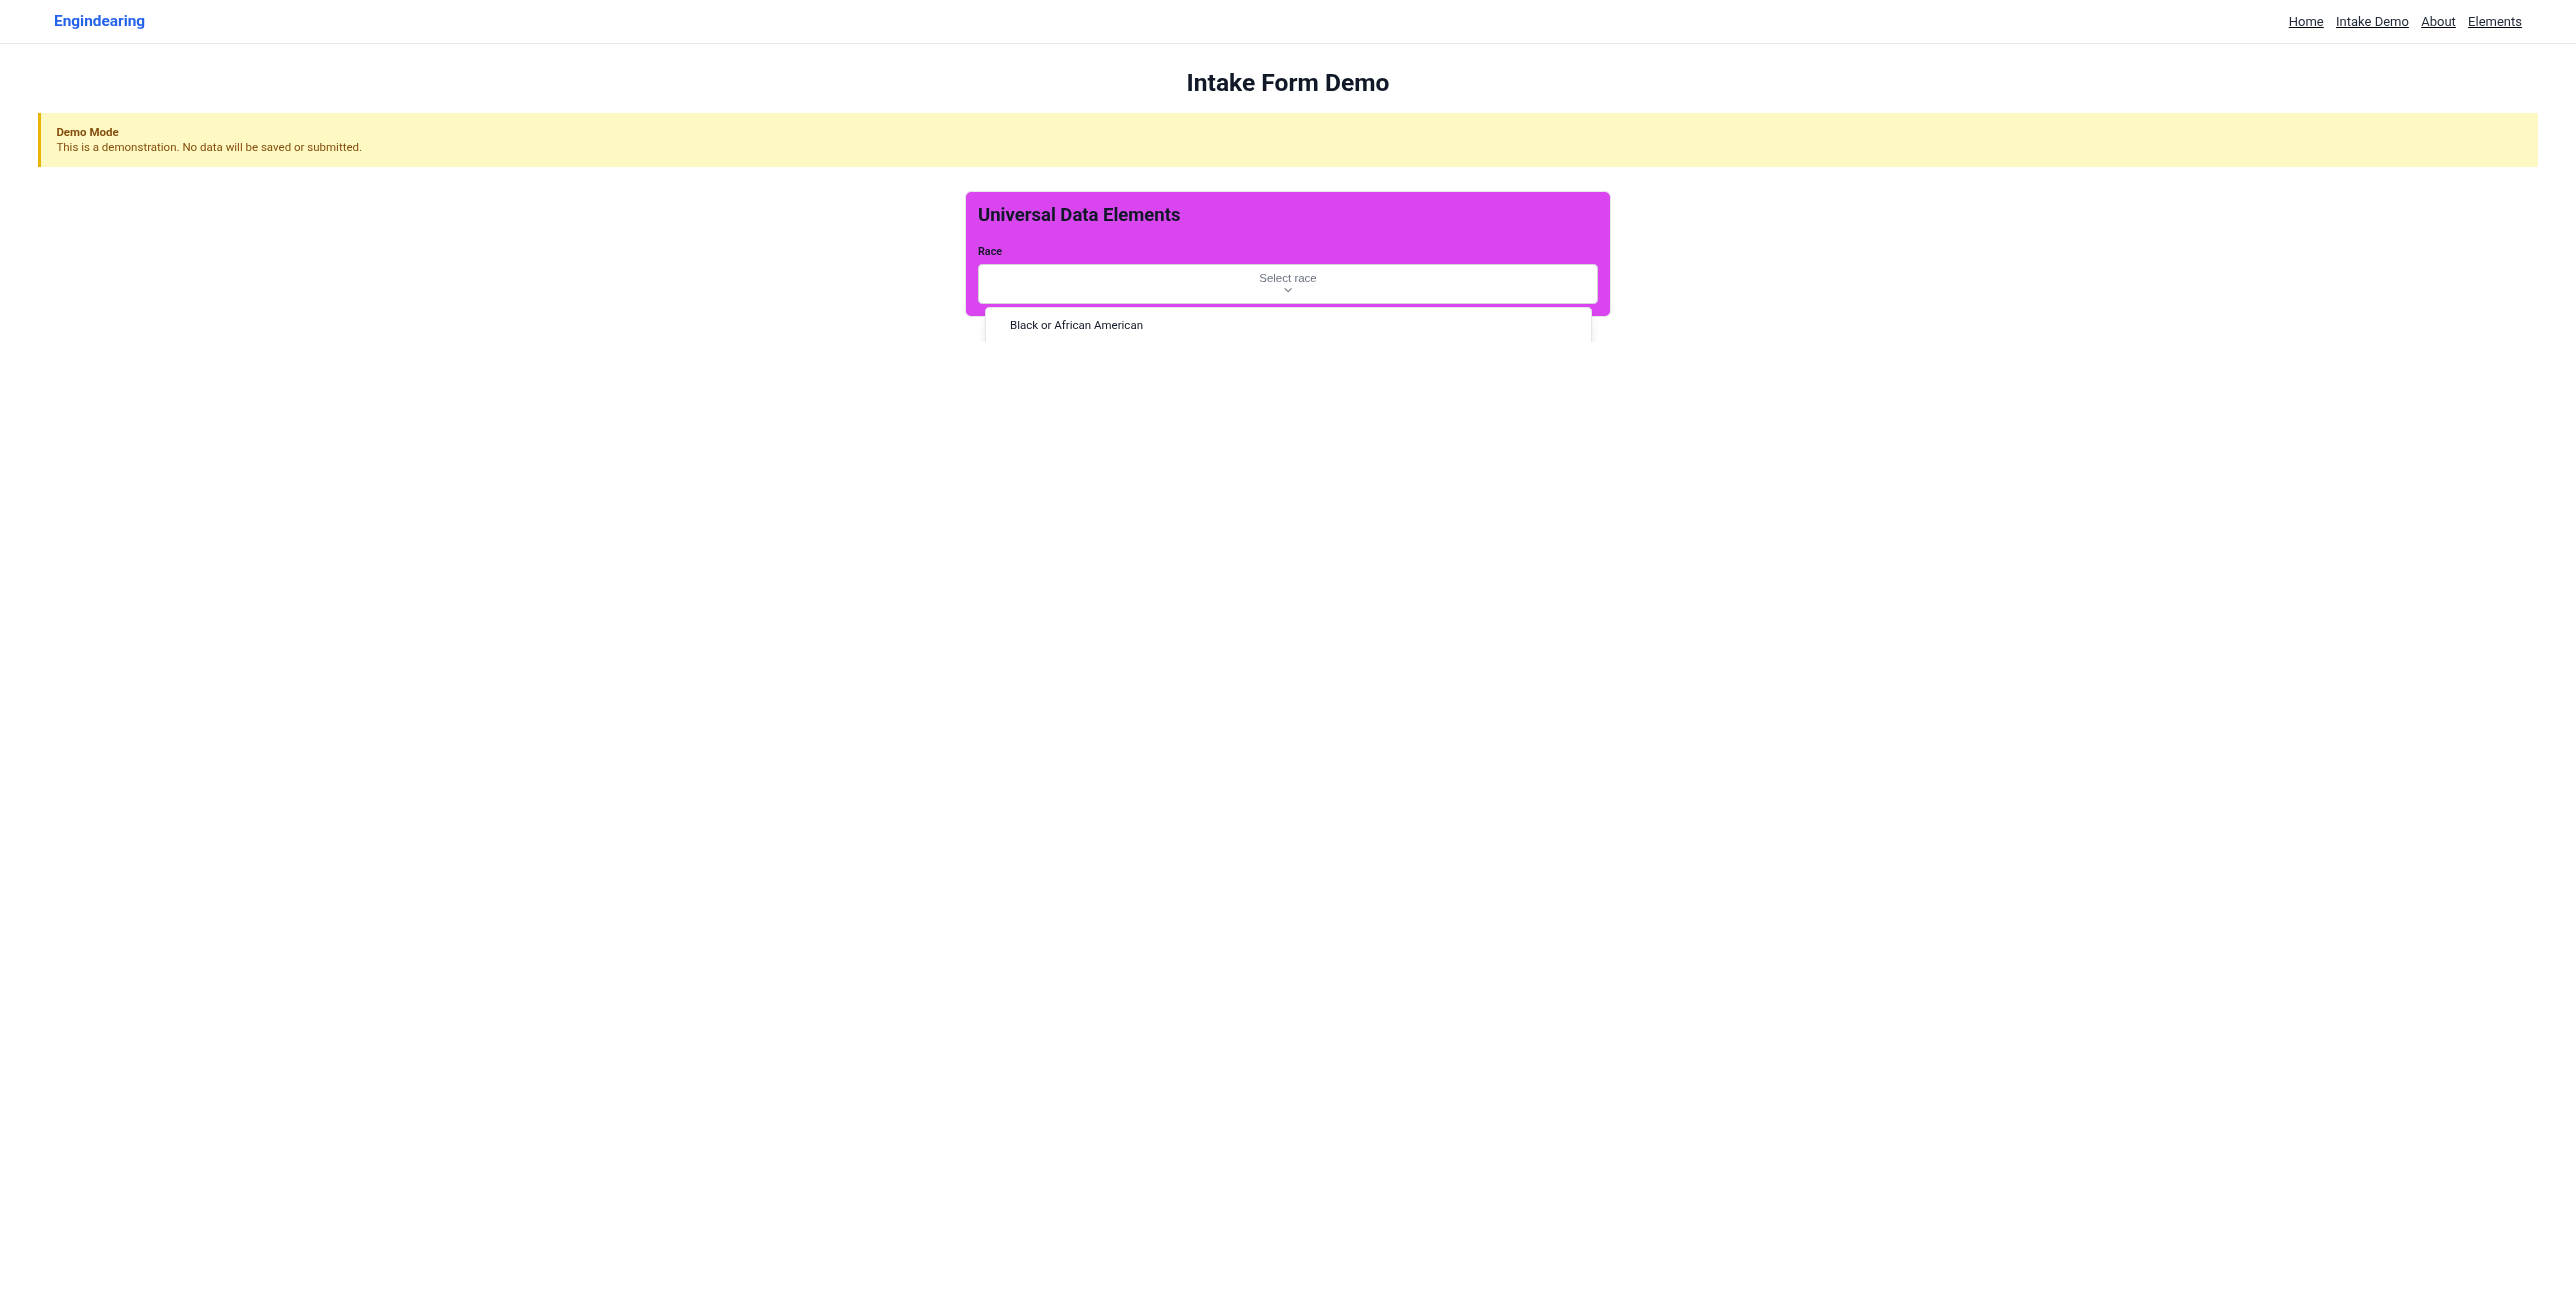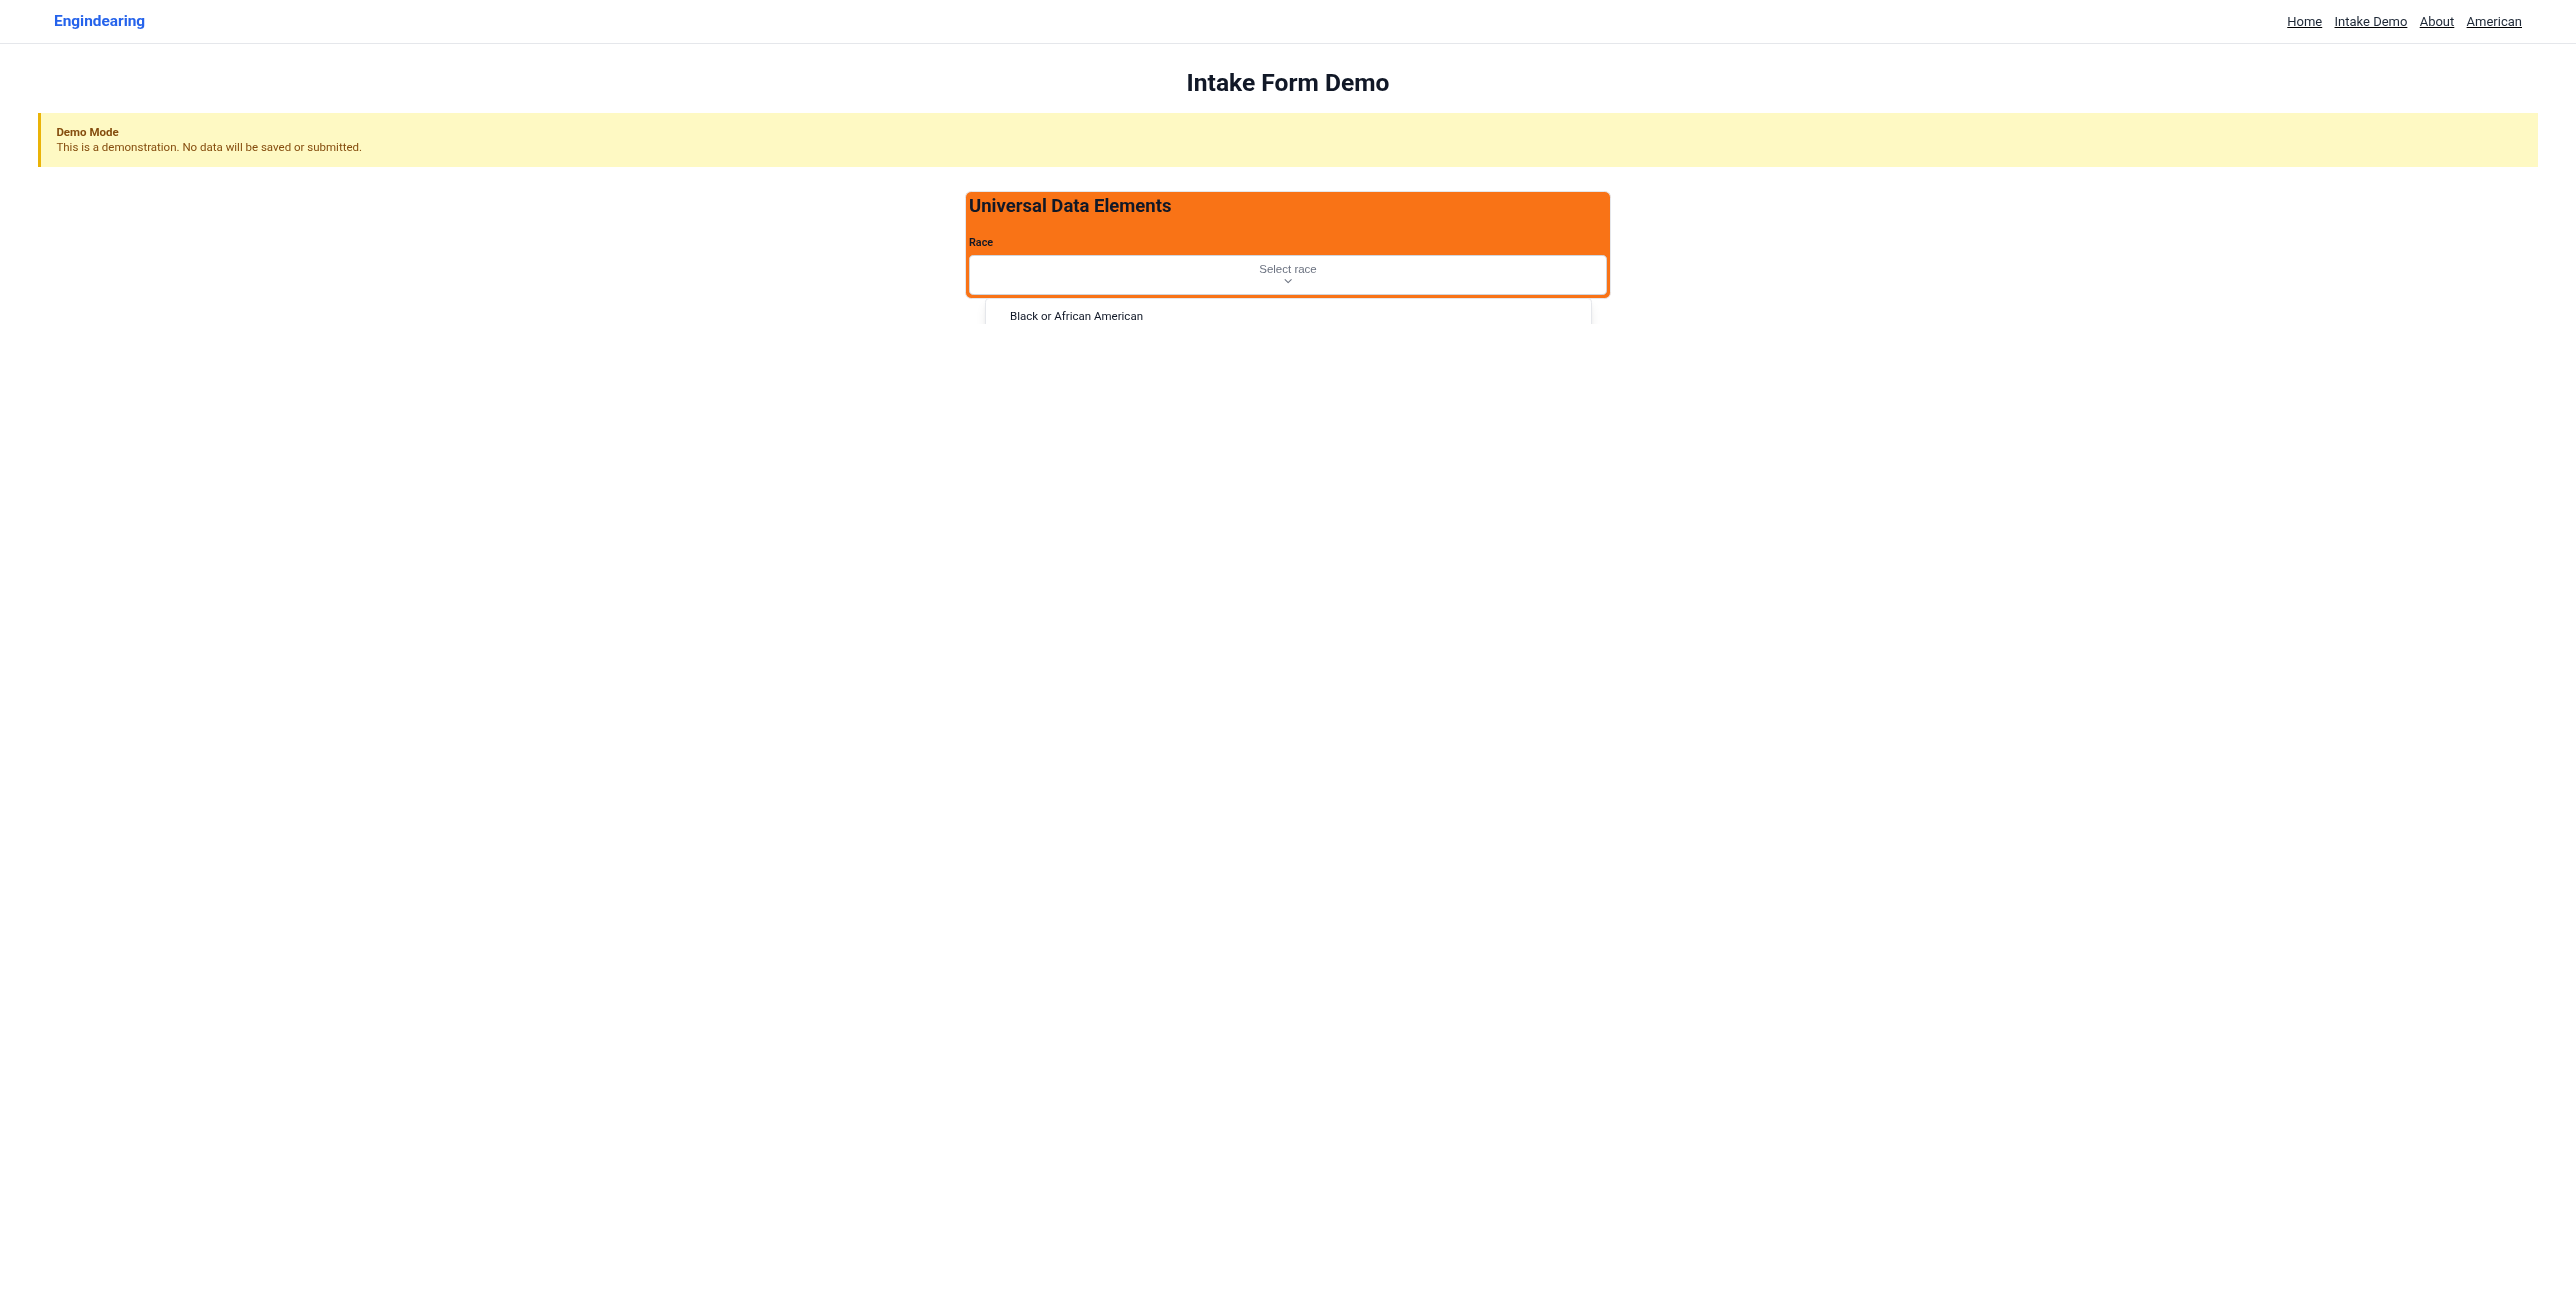--- a/index.html
+++ b/index.html
@@ -77,24 +77,24 @@
     }
     
     .alert-text {
       color: #854d0e;
       font-size: 11.5px;
     }
     
     .card {
       max-width: 646px;
       margin: 0 auto;
-      background: #f97316;
+      background: #d946ef;
       border: 0.8px solid #e5e7eb;
       border-radius: 6.2px;
-      padding: 3px;
+      padding: 12px;
       position: relative;
     }
     
     .card-title {
       font-size: 18.5px;
       font-weight: 700;
       color: #111827;
       margin-bottom: 18.5px;
     }
     
@@ -154,21 +154,21 @@
   </style>
 </head>
 <body>
 
 <header class="header">
   <div class="logo">Engindearing</div>
   <nav class="nav">
     <a class="nav-item">Home</a>
     <a class="nav-item">Intake Demo</a>
     <a class="nav-item">About</a>
-    <a class="nav-item">American</a>
+    <a class="nav-item">Elements</a>
   </nav>
 </header>
 
 <main class="main">
   <h1 class="page-title">Intake Form Demo</h1>
 
   <div class="alert">
     <div class="alert-title">Demo Mode</div>
     <div class="alert-text">This is a demonstration. No data will be saved or submitted.</div>
   </div>

